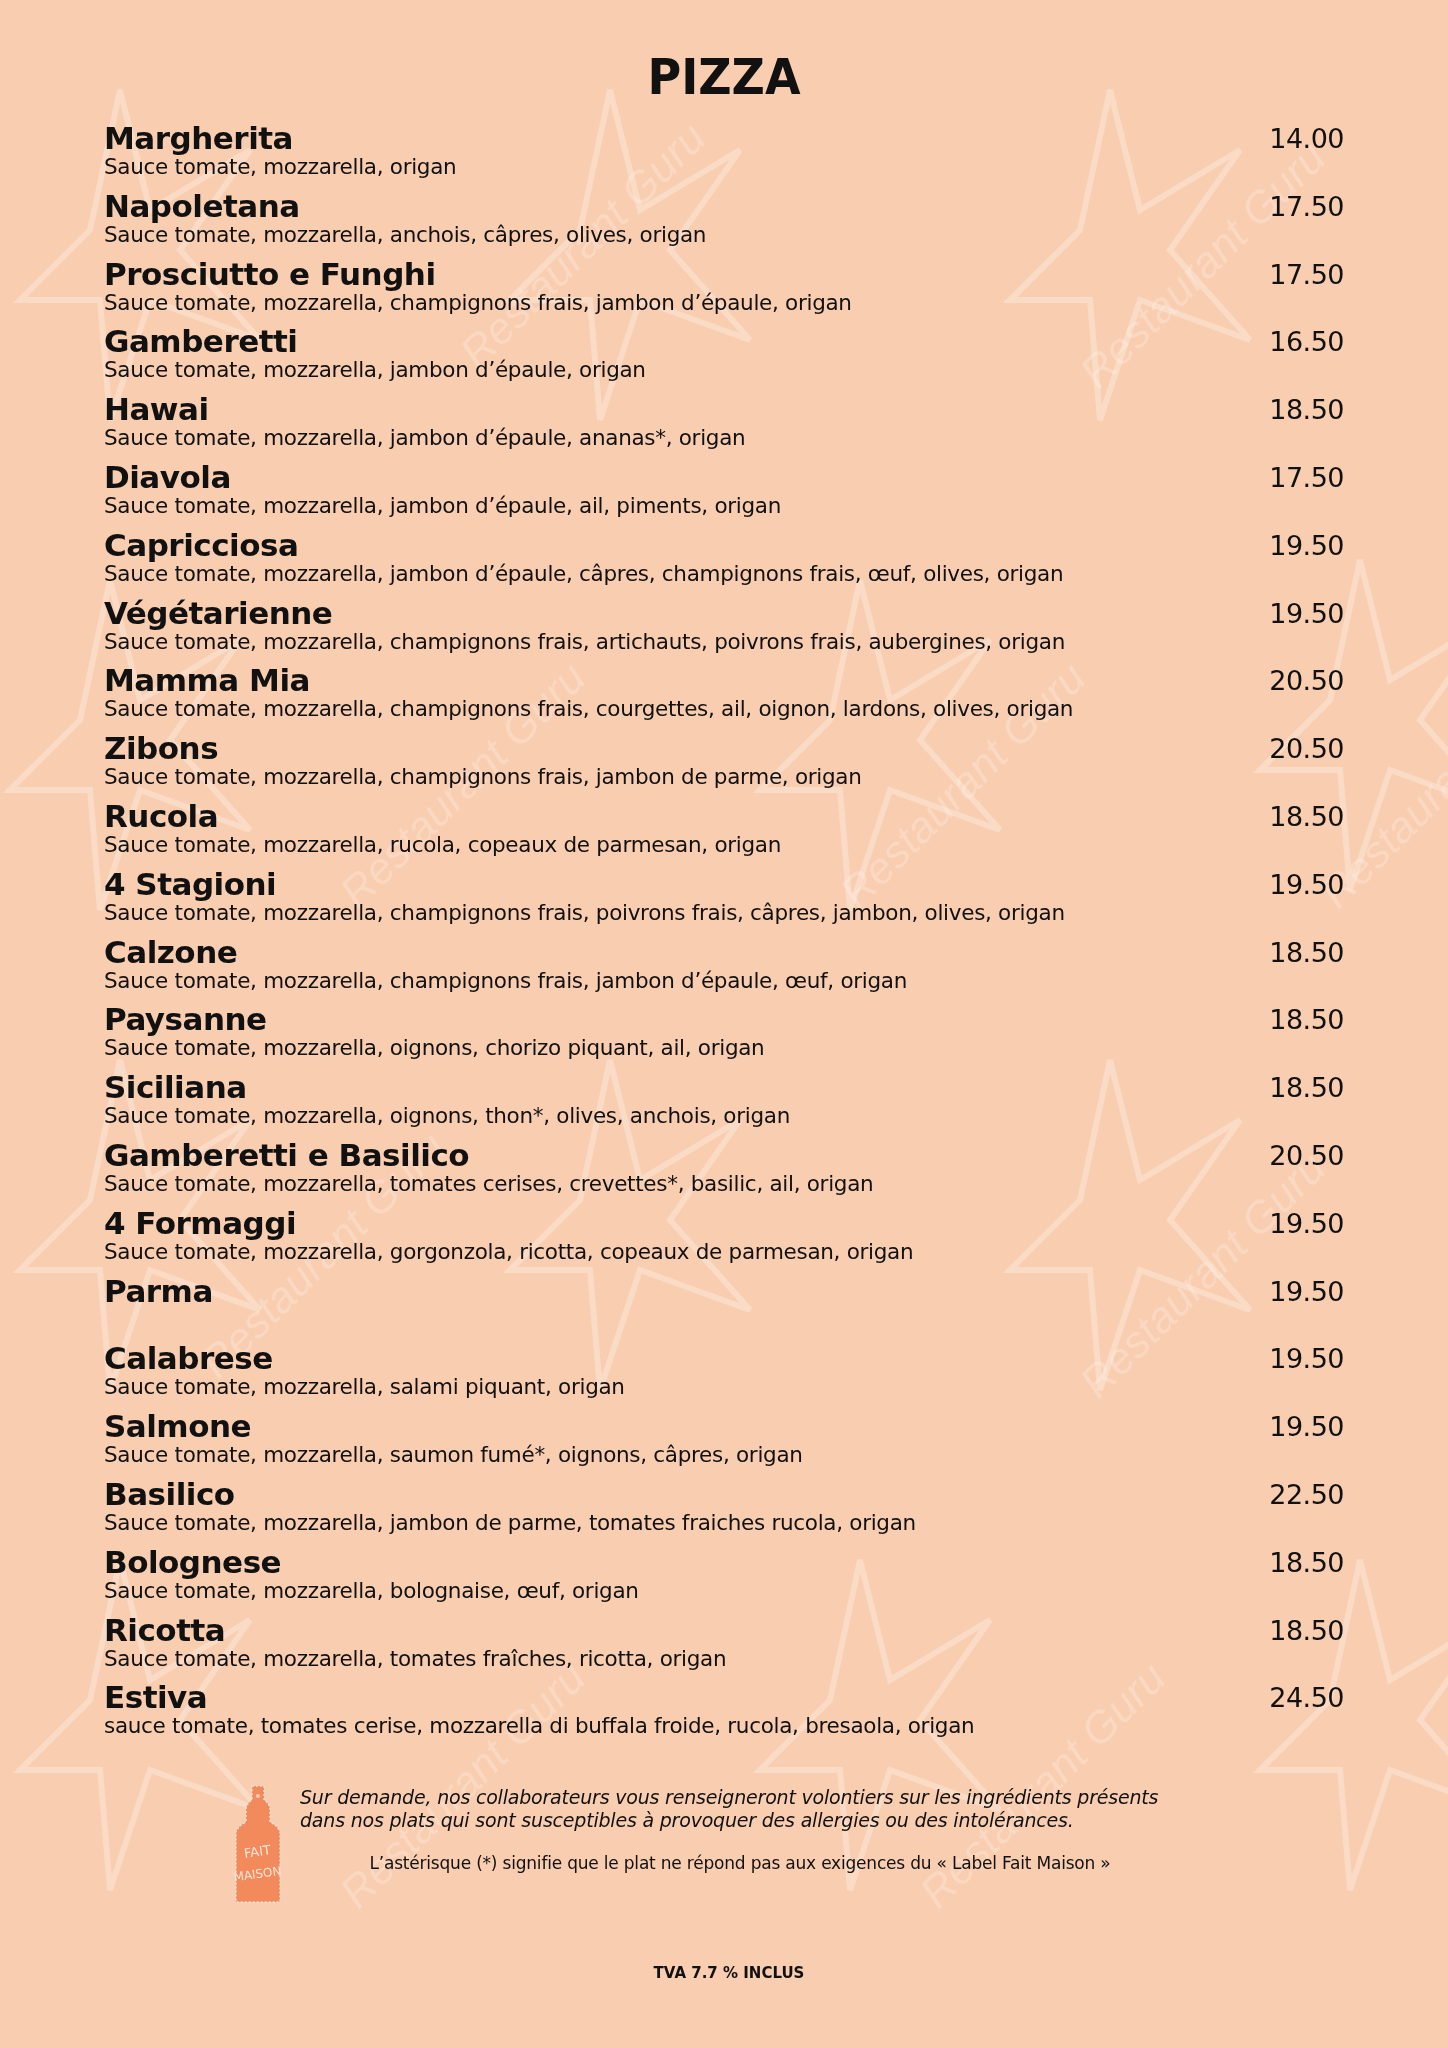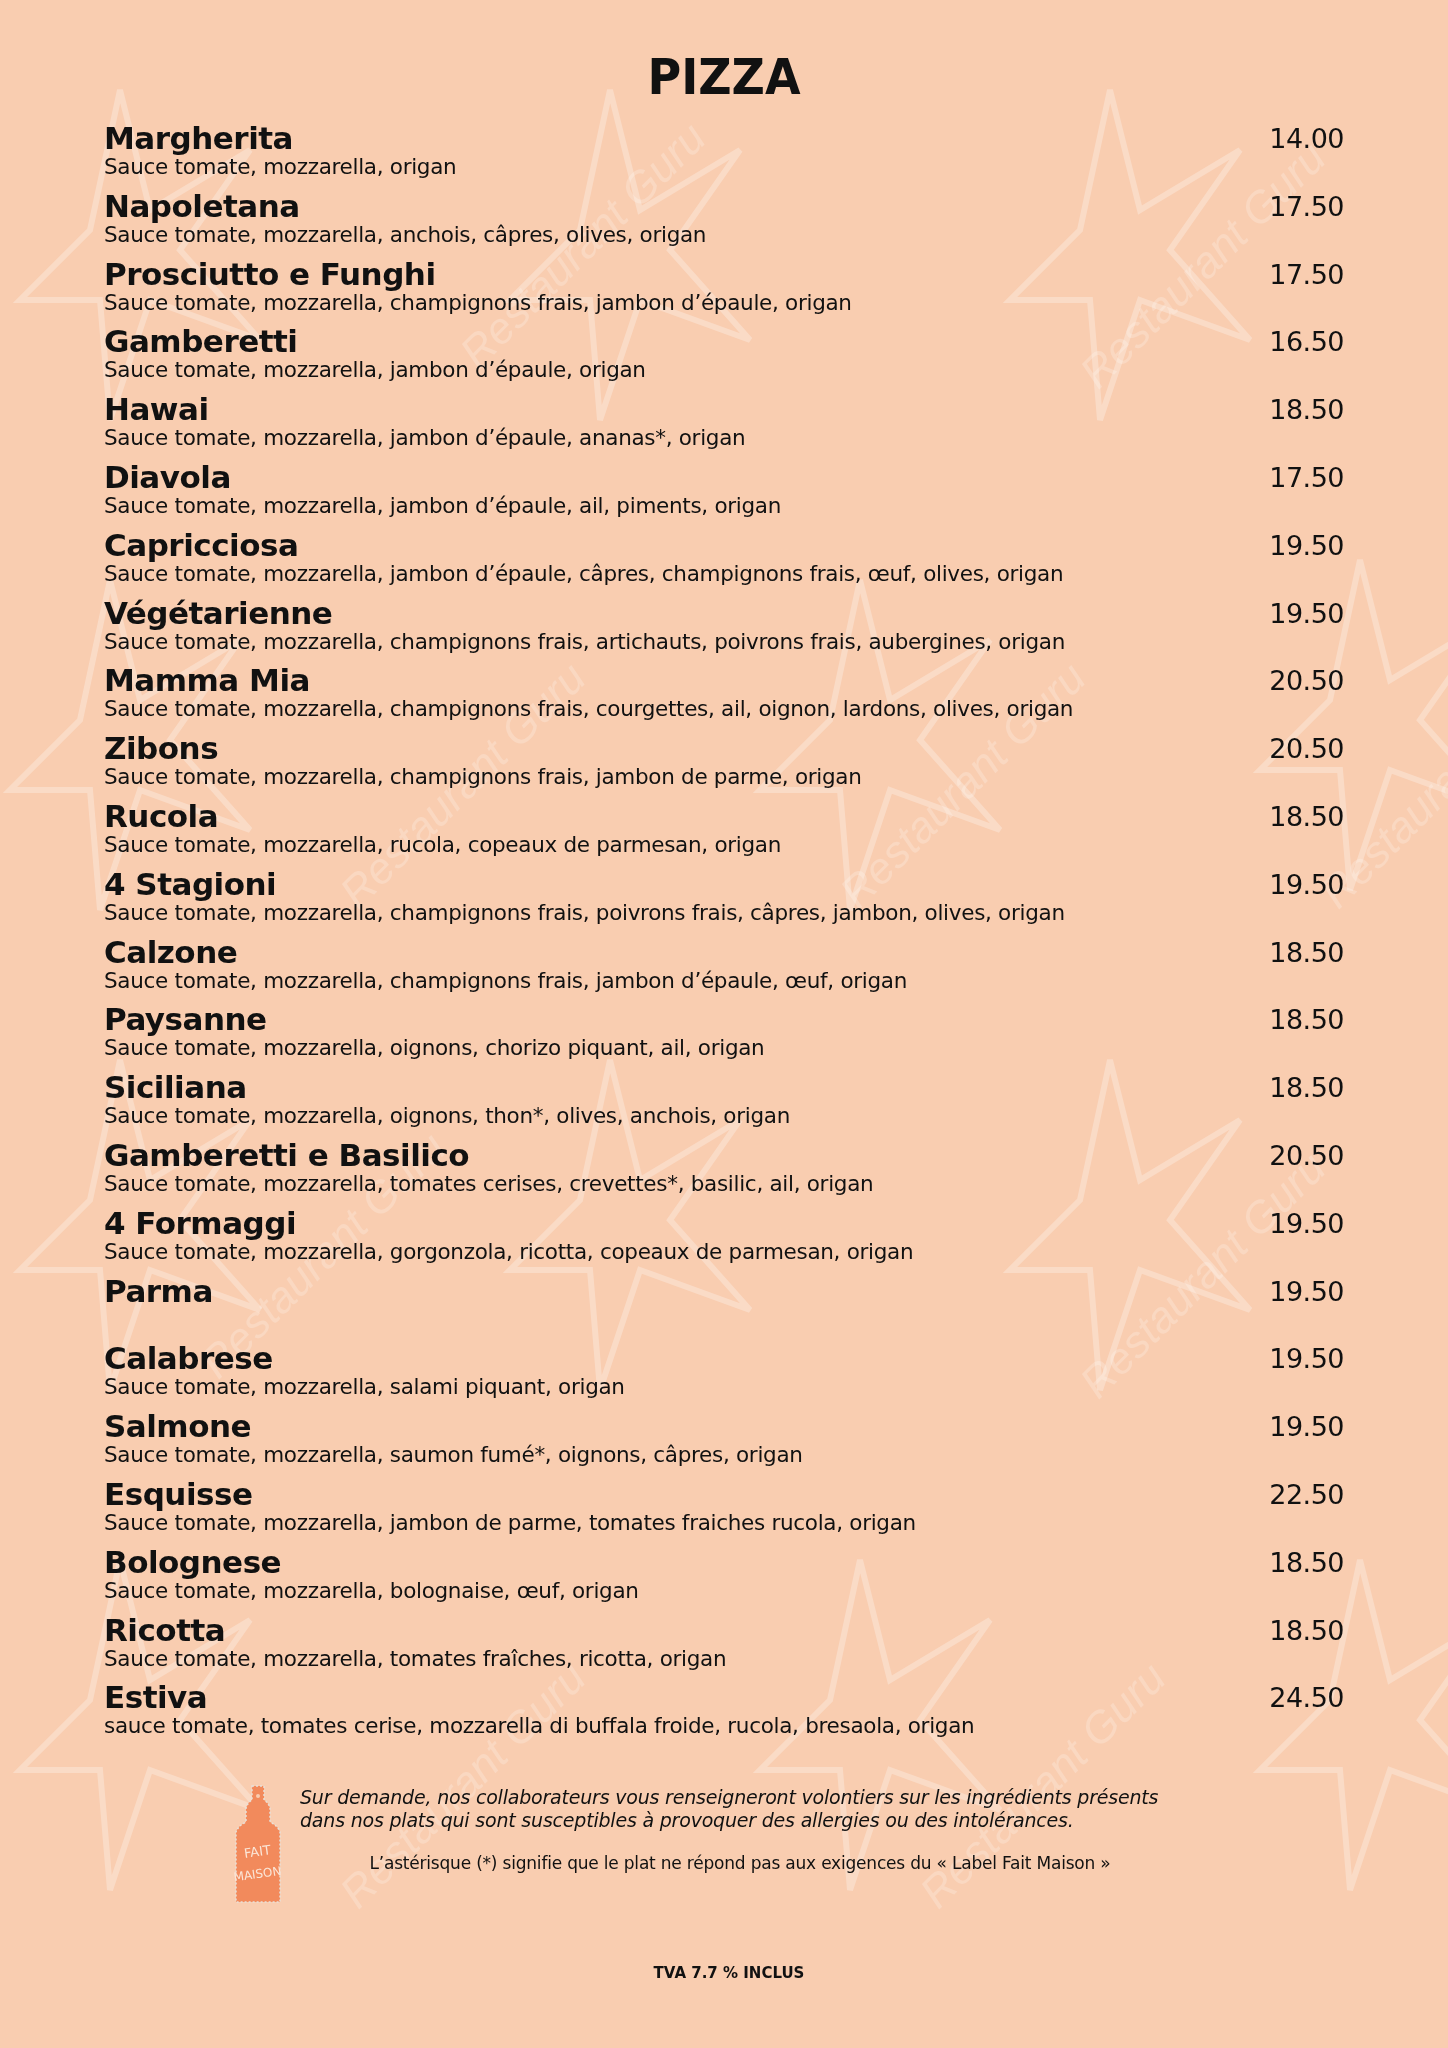--- a/index.html
+++ b/index.html
@@ -176,21 +176,21 @@
       <div class="item-name">Calabrese</div>
       <div class="item-price">19.50</div>
       <div class="item-desc">Sauce tomate, mozzarella, salami piquant, origan</div>
     </div>
     <div class="item">
       <div class="item-name">Salmone</div>
       <div class="item-price">19.50</div>
       <div class="item-desc">Sauce tomate, mozzarella, saumon fumé*, oignons, câpres, origan</div>
     </div>
     <div class="item">
-      <div class="item-name">Esquisse</div>
+      <div class="item-name">Basilico</div>
       <div class="item-price">22.50</div>
       <div class="item-desc">Sauce tomate, mozzarella, jambon de parme, tomates fraiches rucola, origan</div>
     </div>
     <div class="item">
       <div class="item-name">Bolognese</div>
       <div class="item-price">18.50</div>
       <div class="item-desc">Sauce tomate, mozzarella, bolognaise, œuf, origan</div>
     </div>
     <div class="item">
       <div class="item-name">Ricotta</div>

